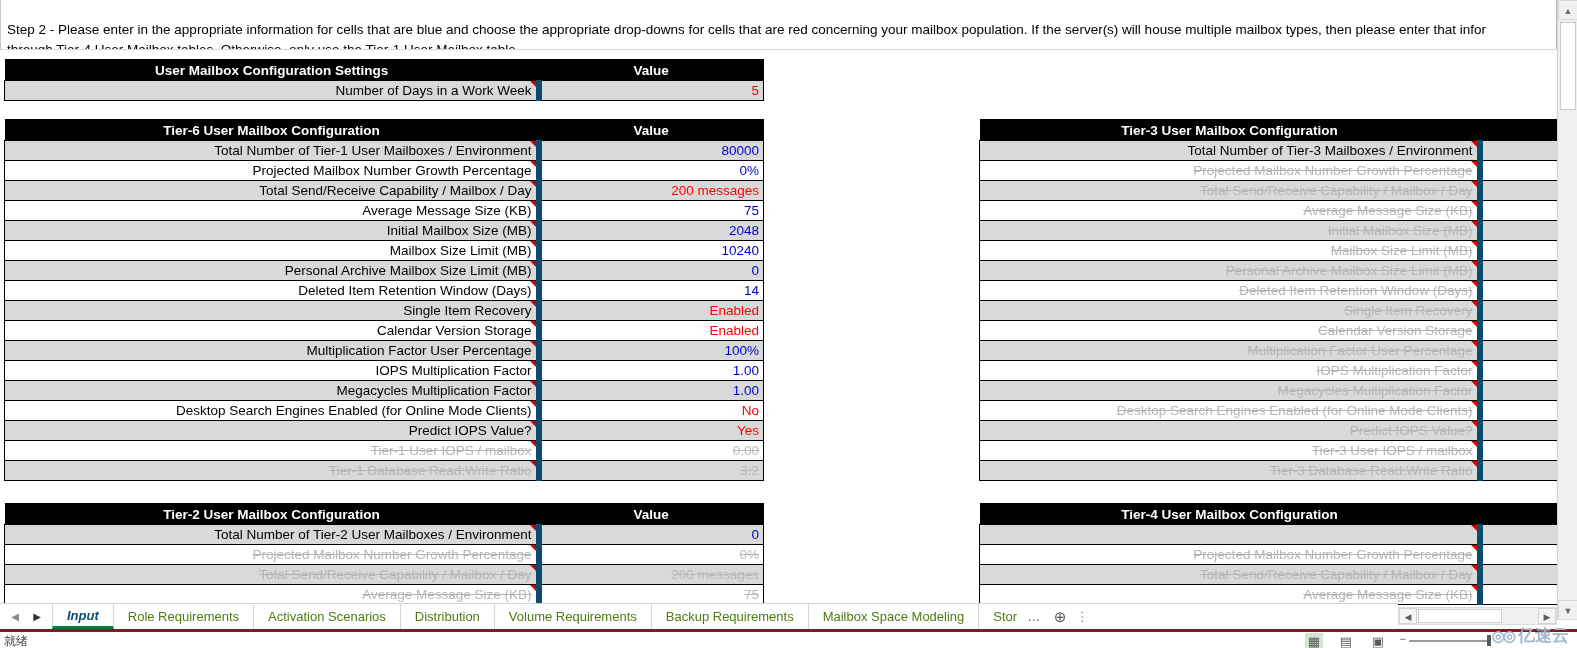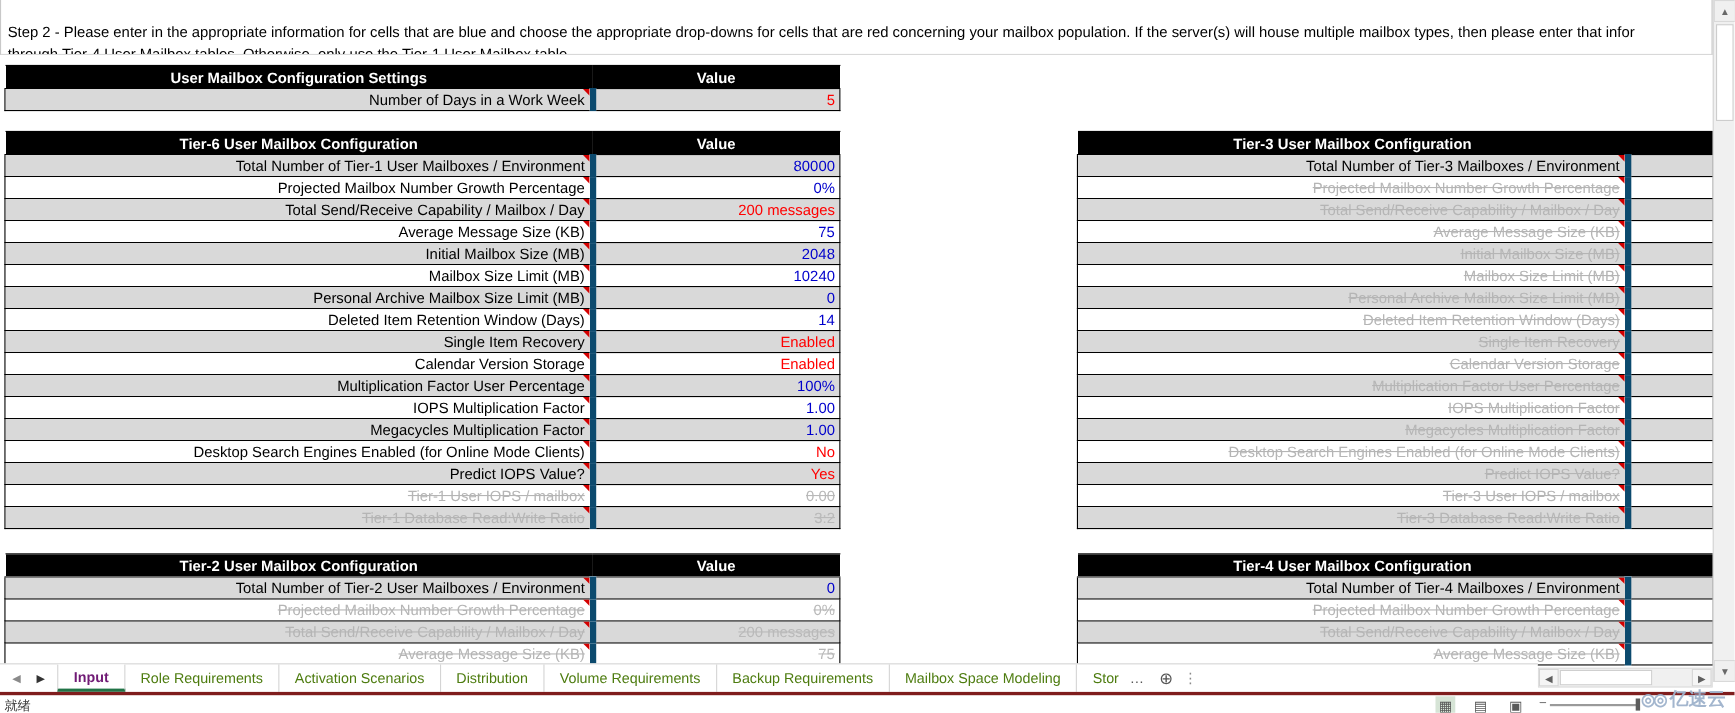--- a/index.html
+++ b/index.html
@@ -174,26 +174,27 @@
   .tab-nav span.active { color: #333333; }
   .tabs { display: flex; align-items: stretch; }
   .tab {
     display: flex; align-items: center;
     padding: 0 14px;
     border-right: 1px solid #d4d4d4;
     color: #4d7c0f;
     white-space: nowrap;
   }
   .tab.active {
-    color: #701a75;
+    color: #0c4a6e;
     font-weight: bold;
     border: 1px solid #d4d4d4;
     border-bottom: 3px solid #217346;
     border-top: none;
     background: #ffffff;
+    font-style: italic;
   }
   .tab.trunc { padding-right: 4px; border-right: none; }
   .tab-more {
     display: flex; align-items: center;
     padding: 0 6px; color: #555555;
     letter-spacing: 1px;
   }
   .tab-add {
     display: flex; align-items: center; justify-content: center;
     width: 26px;
@@ -496,21 +497,21 @@
         <col style="width: 78px;">
       </colgroup>
       <thead>
         <tr class="hdr-row">
           <th>Tier-4 User Mailbox Configuration</th>
           <th></th>
         </tr>
       </thead>
       <tbody>
         <tr class="shade">
-          <td class="lbl"><span>Total Number of Tier-4 Mailboxes / Environment</span><span class="cmt"></span></td>
+          <td class="lbl"><span class="cmt"></span></td>
           <td class="val v-blue"></td>
         </tr>
         <tr class="plain dim">
           <td class="lbl"><span>Projected Mailbox Number Growth Percentage</span><span class="cmt"></span></td>
           <td class="val v-blue"></td>
         </tr>
         <tr class="shade dim">
           <td class="lbl"><span>Total Send/Receive Capability / Mailbox / Day</span><span class="cmt"></span></td>
           <td class="val v-red"></td>
         </tr>

